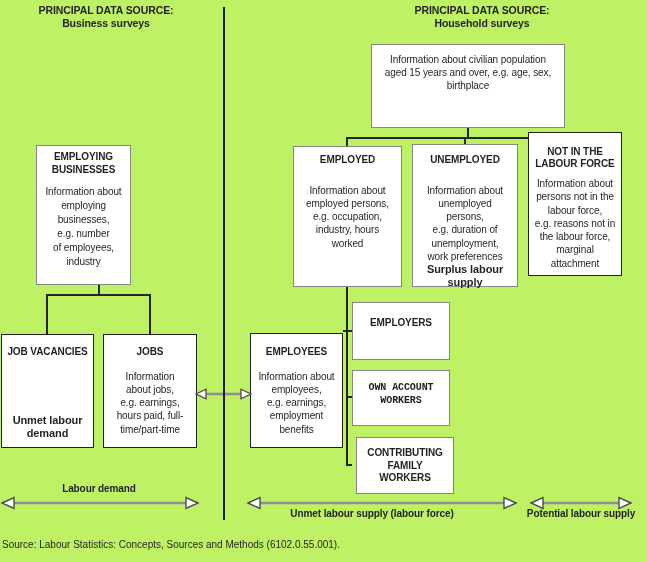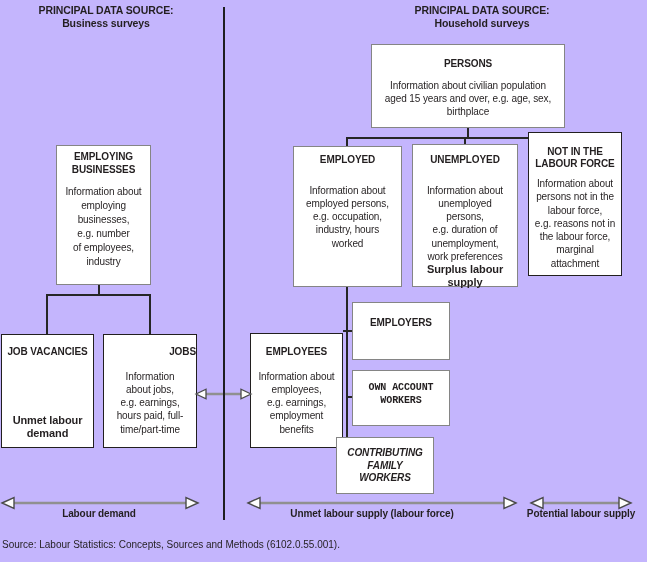--- a/index.html
+++ b/index.html
@@ -1,17 +1,17 @@
 <!DOCTYPE html>
 <html><head>
 <meta charset="utf-8">
 <style>
   html,body { margin:0; padding:0; background:#ffffff; }
   #stage {
-    position:relative; width:647px; height:562px; background:#c4b5fd;
+    position:relative; width:647px; height:562px; background:#bef264;
     font-family:"Liberation Sans", sans-serif; color:#231f20; overflow:hidden;
     letter-spacing:-0.1px;
   }
   .pre { white-space:pre-line; }
   .heading {
     position:absolute; text-align:center; font-weight:bold;
     font-size:10.5px; line-height:12.5px;
   }
   .box {
     position:absolute; box-sizing:border-box; background:#ffffff;
@@ -55,33 +55,32 @@
   <div class="hline" style="left:346px; top:137px; width:230px;height:2px;"></div>
   <div class="vline" style="left:346px; top:137px; width:2px;  height:9px;"></div>
   <div class="vline" style="left:464px; top:137px; width:2px;  height:8px;"></div>
   <div class="vline" style="left:574px; top:137px; width:2px;  height:8px;"></div>
 
   <div class="vline" style="left:346px; top:287px; width:2px;  height:179px;"></div>
   <div class="hline" style="left:343px; top:330px; width:9px;  height:2px;"></div>
   <div class="hline" style="left:346px; top:396px; width:6px;  height:2px;"></div>
   <div class="hline" style="left:346px; top:464px; width:6px;  height:2px;"></div>
 
-  <div class="box grey" style="left:56px; top:145px; width:95px; height:140px;">
+  <div class="box grey" style="left:36px; top:145px; width:95px; height:140px;">
     <div class="btitle pre" style="padding-top:5px;">EMPLOYING
 BUSINESSES</div>
     <div class="bbody pre" style="margin-top:9px; line-height:14px;">Information about
 employing
 businesses,
 e.g. number
 of employees,
 industry</div>
   </div>
 
   <div class="box grey" style="left:371px; top:44px; width:194px; height:84px;">
-    <div class="btitle pre" style="padding-top:13px;">PERSONS</div>
     <div class="bbody pre" style="margin-top:8px; line-height:13px;">Information about civilian population
 aged 15 years and over, e.g. age, sex,
 birthplace</div>
   </div>
 
   <div class="box grey" style="left:293px; top:146px; width:109px; height:141px;">
     <div class="btitle pre" style="padding-top:7px;">EMPLOYED</div>
     <div class="bbody pre" style="margin-top:17px;">Information about
 employed persons,
 e.g. occupation,
@@ -113,21 +112,21 @@
 attachment</div>
   </div>
 
   <div class="box black" style="left:1px; top:334px; width:93px; height:114px;">
     <div class="btitle pre" style="padding-top:11px;">JOB VACANCIES</div>
     <div class="bfooter pre" style="margin-top:auto; padding-bottom:8px;">Unmet labour
 demand</div>
   </div>
 
   <div class="box black" style="left:103px; top:334px; width:94px; height:114px;">
-    <div class="btitle pre" style="padding-top:11px;text-align:right;">JOBS</div>
+    <div class="btitle pre" style="padding-top:11px;">JOBS</div>
     <div class="bbody pre" style="margin-top:11px;">Information
 about jobs,
 e.g. earnings,
 hours paid, full-
 time/part-time</div>
   </div>
 
   <div class="box black" style="left:250px; top:333px; width:93px; height:115px;">
     <div class="btitle pre" style="padding-top:12px;">EMPLOYEES</div>
     <div class="bbody pre" style="margin-top:11px;">Information about
@@ -139,40 +138,40 @@
 
   <div class="box grey" style="left:352px; top:302px; width:98px; height:58px;">
     <div class="btitle pre" style="padding-top:14px;">EMPLOYERS</div>
   </div>
 
   <div class="box grey" style="left:352px; top:370px; width:98px; height:56px;">
     <div class="btitle pre" style="padding-top:11px;font-family:Liberation Mono, monospace;">OWN ACCOUNT
 WORKERS</div>
   </div>
 
-  <div class="box grey" style="left:336px; top:437px; width:98px; height:57px;font-style:italic;">
+  <div class="box grey" style="left:356px; top:437px; width:98px; height:57px;">
     <div class="btitle pre" style="padding-top:9px;">CONTRIBUTING
 FAMILY
 WORKERS</div>
   </div>
 
   <svg class="arrow" style="left:194px; top:386px;" width="59" height="16">
     <line x1="11" y1="8" x2="48" y2="8" stroke="#909090" stroke-width="2.5"></line>
     <polygon points="2,8 12,3.2 12,12.8" fill="#fdfdfd" stroke="#4a4a4a" stroke-width="1.3"></polygon>
     <polygon points="57,8 47,3.2 47,12.8" fill="#fdfdfd" stroke="#4a4a4a" stroke-width="1.3"></polygon>
   </svg>
 
   <div class="divider" style="left:223px; top:7px; width:2px; height:513px;"></div>
 
   <svg class="arrow" style="left:0px; top:495px;" width="200" height="16">
     <line x1="13" y1="8" x2="187" y2="8" stroke="#909090" stroke-width="2.5"></line>
     <polygon points="2,8 14,2.5 14,13.5" fill="#fdfdfd" stroke="#4a4a4a" stroke-width="1.4"></polygon>
     <polygon points="198,8 186,2.5 186,13.5" fill="#fdfdfd" stroke="#4a4a4a" stroke-width="1.4"></polygon>
   </svg>
-  <div class="arrow-label" style="left:19px; top:508px; width:160px;">Labour demand</div>
+  <div class="arrow-label" style="left:19px; top:483px; width:160px;">Labour demand</div>
 
   <svg class="arrow" style="left:246px; top:495px;" width="272" height="16">
     <line x1="13" y1="8" x2="259" y2="8" stroke="#909090" stroke-width="2.5"></line>
     <polygon points="2,8 14,2.5 14,13.5" fill="#fdfdfd" stroke="#4a4a4a" stroke-width="1.4"></polygon>
     <polygon points="270,8 258,2.5 258,13.5" fill="#fdfdfd" stroke="#4a4a4a" stroke-width="1.4"></polygon>
   </svg>
   <div class="arrow-label" style="left:272px; top:508px; width:200px;">Unmet labour supply (labour force)</div>
 
   <svg class="arrow" style="left:529px; top:495px;" width="104" height="16">
     <line x1="13" y1="8" x2="91" y2="8" stroke="#909090" stroke-width="2.5"></line>

